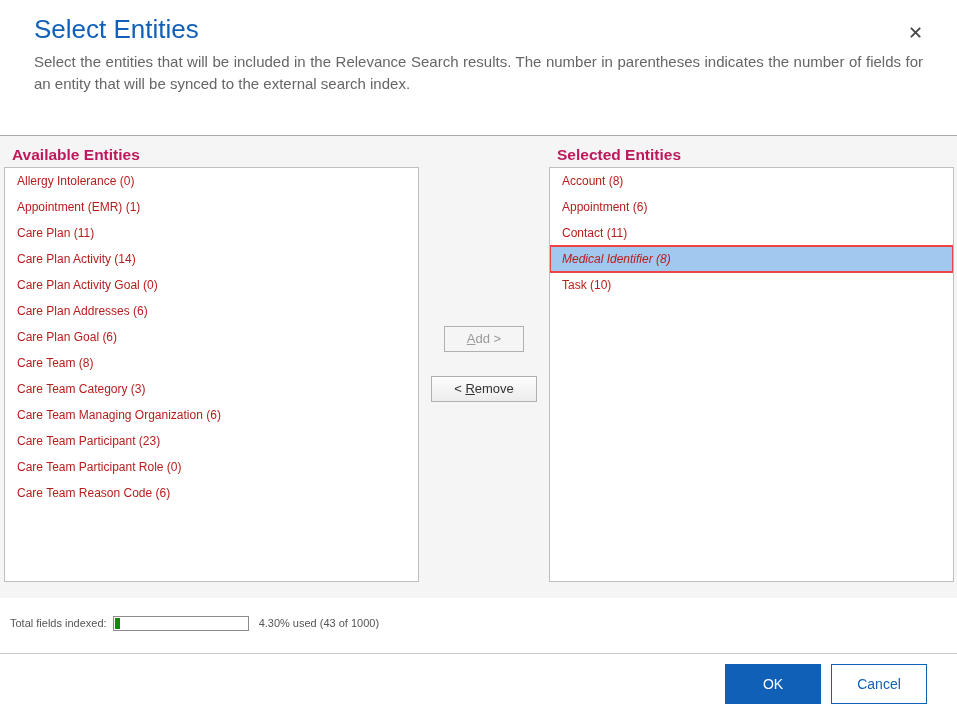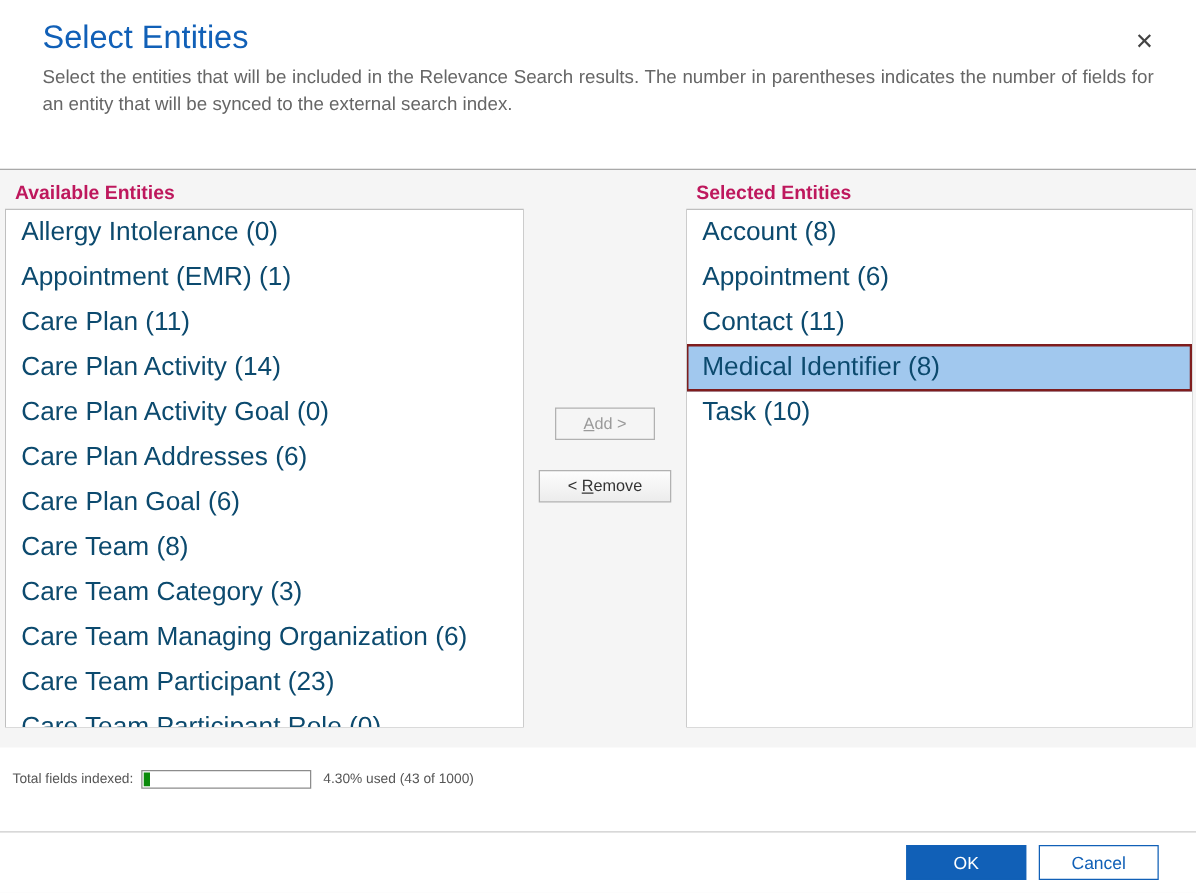--- a/index.html
+++ b/index.html
@@ -79,30 +79,31 @@
     border: 1px solid #bfbfbf;
     height: 415px;
     overflow-y: scroll;
     position: relative;
   }
   .listbox::-webkit-scrollbar { width: 16px; }
   .listbox::-webkit-scrollbar-track { background: #f0f0f0; }
   .listbox::-webkit-scrollbar-thumb { background: #c7c7c7; }
   .list-item {
     padding: 6px 12px;
-    font-size: 21px;
-    color: #0c4a6e;
+    font-size: 12px;
+    color: #b91c1c;
     cursor: default;
     white-space: nowrap;
   }
   .list-item.selected {
     background: #a1c8ee;
-    border: 2px solid #7f1d1d;
+    border: 2px solid #ef4444;
     margin: -1px;
     padding: 5px 11px;
+    font-style: italic;
   }
   .xfer-btn {
     min-width: 76px;
     height: 26px;
     margin: 12px 0;
     border: 1px solid #b1b1b1;
     background: linear-gradient(#fdfdfd,#ececec);
     font-size: 13px;
     color: #333;
     cursor: pointer;
@@ -139,21 +140,21 @@
     bottom: 0; left: 0; right: 0;
     border-top: 1px solid #ccc;
     padding: 10px 30px;
     display: flex;
     justify-content: flex-end;
     gap: 10px;
     background: #fff;
   }
   .btn {
     min-width: 96px;
-    height: 28px;
+    height: 40px;
     font-size: 14px;
     border: 1px solid #1160b7;
     cursor: pointer;
   }
   .btn.primary { background: #1160b7; color: #fff; }
   .btn.secondary { background: #fff; color: #1160b7; }
 </style>
 </head>
 <body>
 

